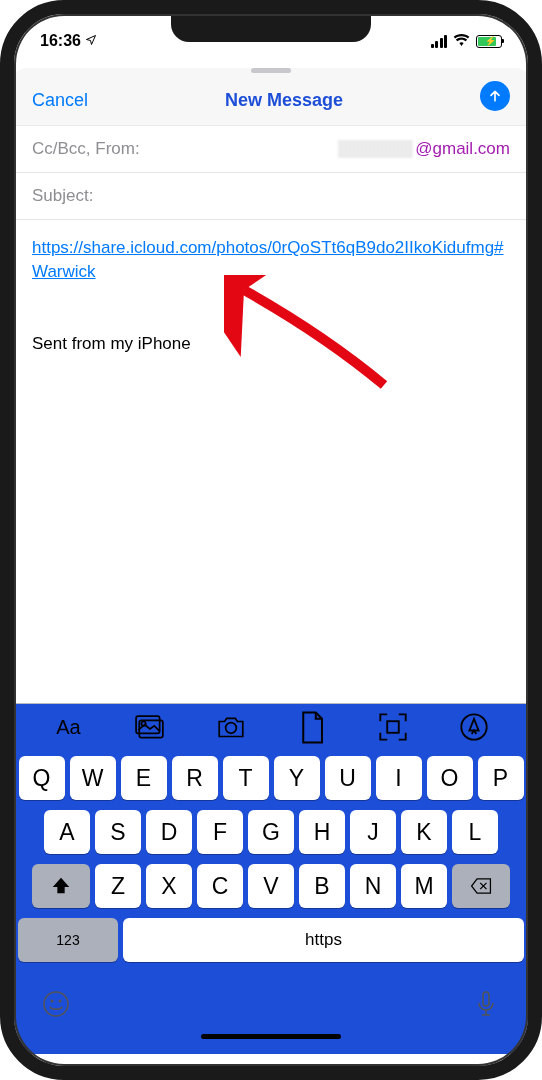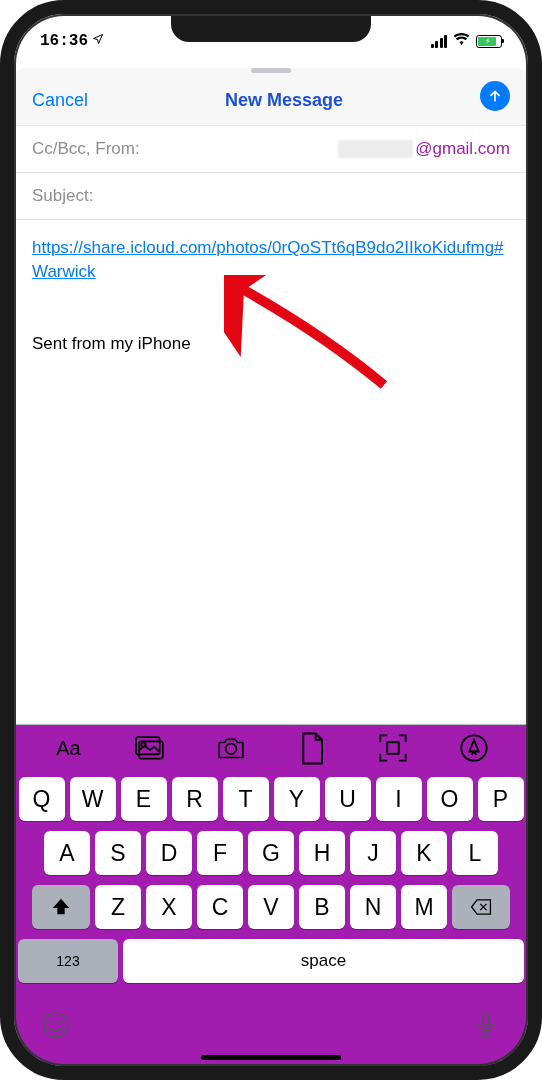--- a/index.html
+++ b/index.html
@@ -49,21 +49,20 @@
     }
     .status-bar {
       display: flex;
       justify-content: space-between;
       align-items: center;
       padding: 14px 26px 4px;
       font-size: 16px;
       font-weight: 600;
       color: #000;
       height: 44px;
-      font-family: Liberation Mono, monospace;
     }
     .status-left { display: flex; align-items: center; gap: 4px; }
     .status-right { display: flex; align-items: center; gap: 6px; }
     .loc-icon { font-size: 12px; transform: rotate(0deg); }
     .signal { display: inline-flex; align-items: flex-end; gap: 1.5px; }
     .signal span { width: 3px; background: #000; border-radius: 1px; }
     .signal span:nth-child(1){height:4px}.signal span:nth-child(2){height:7px}.signal span:nth-child(3){height:10px}.signal span:nth-child(4){height:13px}
     .wifi-icon { width: 17px; height: 13px; }
     .battery {
       display: inline-flex; align-items: center;
@@ -125,23 +124,23 @@
 
     .annotation-arrow {
       position: absolute;
       left: 210px; top: 55px;
       width: 170px; height: 120px;
       pointer-events: none;
     }
 
     .keyboard {
       position: absolute;
-      bottom: 0; left: 0; right: 0;
-      background: #a21caf;
-      padding-bottom: 0;
+      bottom: 12px; left: 0; right: 0;
+      background: #1d4ed8;
+      padding-bottom: 9px;
     }
     .kb-toolbar {
       display: flex; justify-content: space-around; align-items: center;
       padding: 10px 14px;
       border-top: 1px solid #b8bbc0;
     }
     .kb-tool { width: 30px; height: 26px; display: flex; align-items: center; justify-content: center; }
     .kb-tool svg { stroke: #000; fill: none; stroke-width: 1.6; }
     .kb-rows { padding: 6px 4px 0; }
     .kb-row { display: flex; justify-content: center; gap: 5px; margin-bottom: 10px; }
@@ -325,21 +324,21 @@
         <div class="key">M</div>
         <div class="key special">
           <svg class="bksp-svg" viewBox="0 0 28 22">
               <path d="M9 2h17v18H9l-7-9z" fill="none" stroke="#000" stroke-width="1.6"></path>
               <path d="M13 7l8 8M21 7l-8 8" stroke="#000" stroke-width="1.6"></path>
             </svg>
         </div>
       </div>
       <div class="kb-row">
         <div class="key numbers">123</div>
-        <div class="key space">space</div>
+        <div class="key space">https</div>
       </div>
     </div>
 
     <div class="kb-bottom">
       <span>
         <svg class="emoji-icon" viewBox="0 0 28 28">
             <circle cx="14" cy="14" r="12" fill="none" stroke="#525458" stroke-width="1.6"></circle>
             <circle cx="10" cy="11" r="1.5" fill="#525458"></circle>
             <circle cx="18" cy="11" r="1.5" fill="#525458"></circle>
             <path d="M8 17c2 3 10 3 12 0" fill="none" stroke="#525458" stroke-width="1.6"></path>

